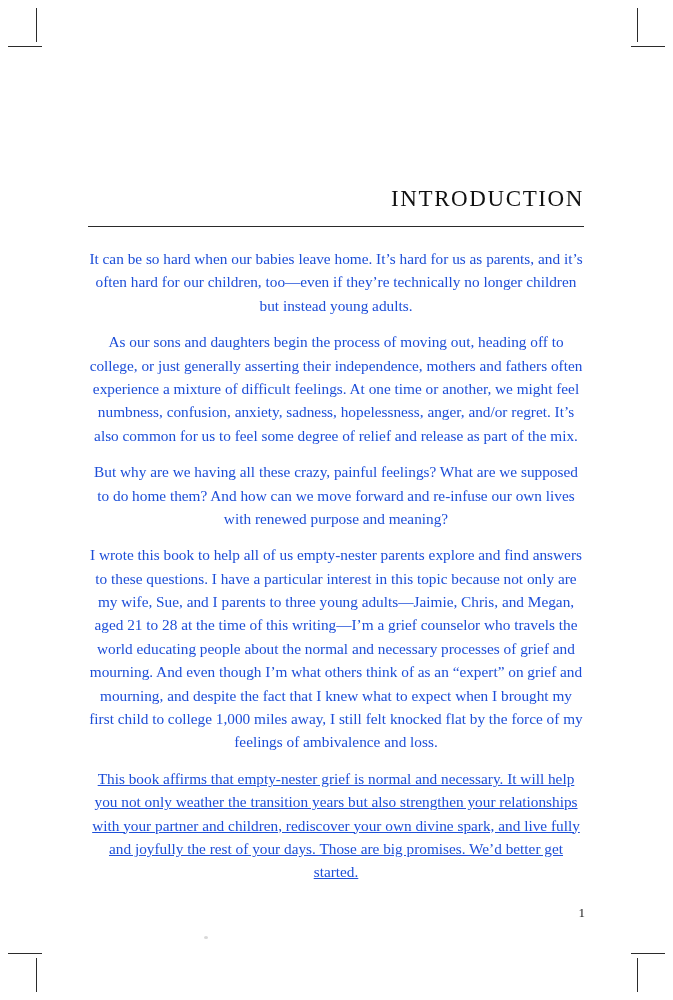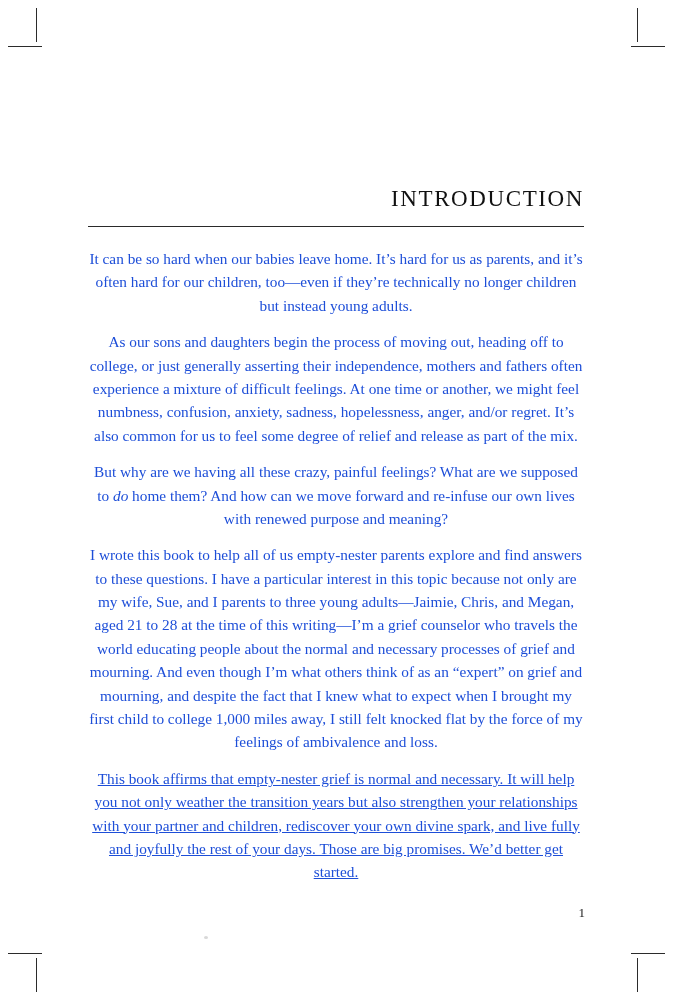--- a/index.html
+++ b/index.html
@@ -58,21 +58,21 @@
 
   p.body-par {
     margin: 0 0 13px 0;
     font-size: 15.3px;
     line-height: 1.53;
     text-align: center;
     color: #1d4ed8;
   }
   p.body-par:last-of-type { margin-bottom: 0; text-decoration: underline; }
 
-  .italic { font-style: italic; }
+  .italic { }
 
   .folio {
     position: absolute;
     right: 88px;
     top: 905px;
     font-size: 13px;
     color: #1a1a1a;
     font-family: "Liberation Serif", serif;
   }
 

